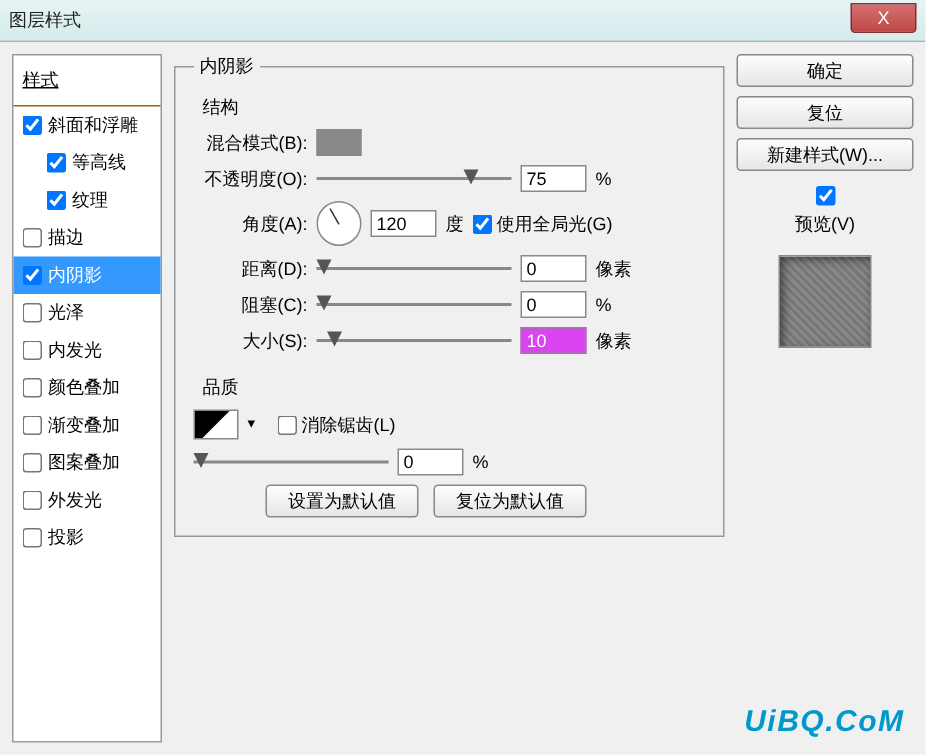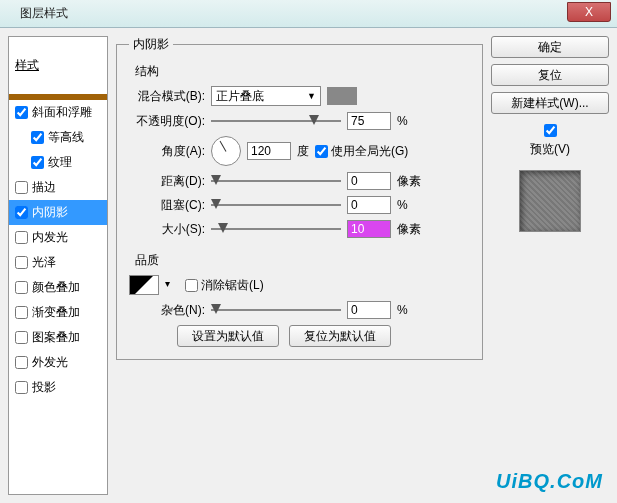--- a/index.html
+++ b/index.html
@@ -1,22 +1,22 @@
 <!DOCTYPE html>
 <html><head>
 <meta charset="utf-8">
 <style>
 * { box-sizing: border-box; margin: 0; padding: 0; font-family: "Microsoft YaHei", sans-serif; font-size: 12px; }
 body { background: #fff; width: 617px; height: 503px; overflow: hidden; }
-.titlebar { height: 28px; background: linear-gradient(#e8f4f4, #d4ebec); display: flex; align-items: center; padding: 0 20px; position: relative; border-bottom: 1px solid #a0b8c0; }
+.titlebar { height: 28px; background: linear-gradient(#e8f4f4, #d4ebec); display: flex; align-items: center; padding: 0 6px; position: relative; border-bottom: 1px solid #a0b8c0; }
 .titlebar .title { color: #222; }
 .close-btn { position: absolute; right: 6px; top: 2px; width: 44px; height: 20px; background: linear-gradient(#d67070,#c04848); border: 1px solid #803030; border-radius: 0 0 3px 3px; color: #fff; text-align: center; line-height: 18px; cursor: pointer; }
 .dialog-body { display: flex; padding: 8px; gap: 8px; height: calc(100% - 28px); background: #f0f0f0; }
 .style-list { width: 100px; border: 1px solid #999; background: #fff; }
-.style-list .header { padding: 20px 6px; border-bottom: 6px solid #a16207; text-decoration: underline; }
+.style-list .header { padding: 8px 6px; border-bottom: 1px solid #a16207; text-decoration: underline; }
 .style-list .row { padding: 4px 6px; display: flex; align-items: center; gap: 4px; cursor: pointer; }
 .style-list .row.selected { background: #3399ff; color: #fff; }
 .style-list .row.indent { padding-left: 22px; }
 .style-list input[type=checkbox] { width: 13px; height: 13px; }
 .center-panel { flex: 1; }
 fieldset { border: 1px solid #999; padding: 8px 12px 12px; margin-bottom: 10px; }
 legend { padding: 0 4px; }
 .section-title { margin: 2px 0 6px 6px; font-weight: normal; }
 .form-row { display: flex; align-items: center; margin: 6px 0; gap: 6px; }
 .form-label { width: 76px; text-align: right; }
@@ -71,25 +71,25 @@
         <div class="row">
           <input type="checkbox" style="">
           <span>描边</span>
         </div>
         <div class="row selected">
           <input type="checkbox" checked="" style="">
           <span>内阴影</span>
         </div>
         <div class="row">
           <input type="checkbox" style="">
+          <span>光泽</span>
+        </div>
+        <div class="row">
+          <input type="checkbox" style="">
           <span>内发光</span>
-        </div>
-        <div class="row">
-          <input type="checkbox" style="">
-          <span>光泽</span>
         </div>
         <div class="row">
           <input type="checkbox" style="">
           <span>颜色叠加</span>
         </div>
         <div class="row">
           <input type="checkbox" style="">
           <span>渐变叠加</span>
         </div>
         <div class="row">
@@ -107,23 +107,20 @@
       </div>
   </div>
 
   <div class="center-panel">
     <fieldset>
       <legend>内阴影</legend>
       <div class="section-title">结构</div>
 
       <div class="form-row">
         <span class="form-label">混合模式(B):</span>
-        <div class="dropdown">
-          <span>正片叠底</span>
-        </div>
         <div class="color-swatch"></div>
       </div>
 
       <div class="form-row">
         <span class="form-label">不透明度(O):</span>
         <div class="slider">
             <div class="thumb" style="left:75%"></div>
           </div>
         <input class="num-input" value="75" style="">
         <span class="unit">%</span>
@@ -172,21 +169,20 @@
       <div class="form-row">
         <div class="gradient-sw"></div>
         <div style="width:14px"></div>
         <label class="chk">
           <input type="checkbox" style="">
           <span>消除锯齿(L)</span>
         </label>
       </div>
 
       <div class="form-row">
-        <span class="form-label">杂色(N):</span>
         <div class="slider">
             <div class="thumb" style="left:0%"></div>
           </div>
         <input class="num-input" value="0" style="">
         <span class="unit">%</span>
       </div>
 
       <div class="btn-row">
         <button class="btn">设置为默认值</button>
         <button class="btn">复位为默认值</button>

